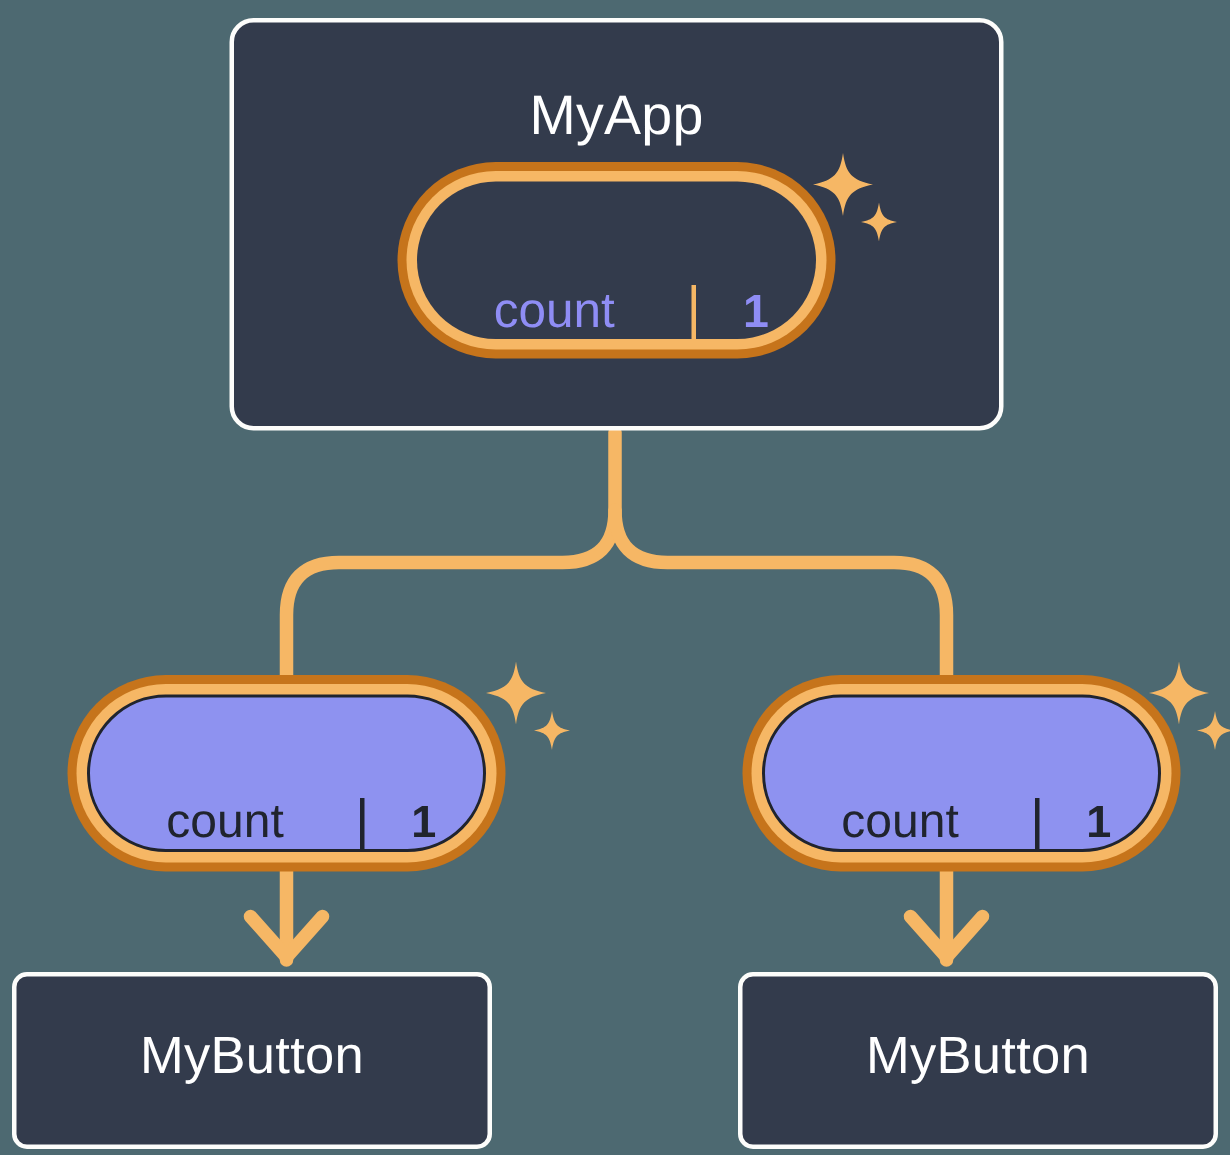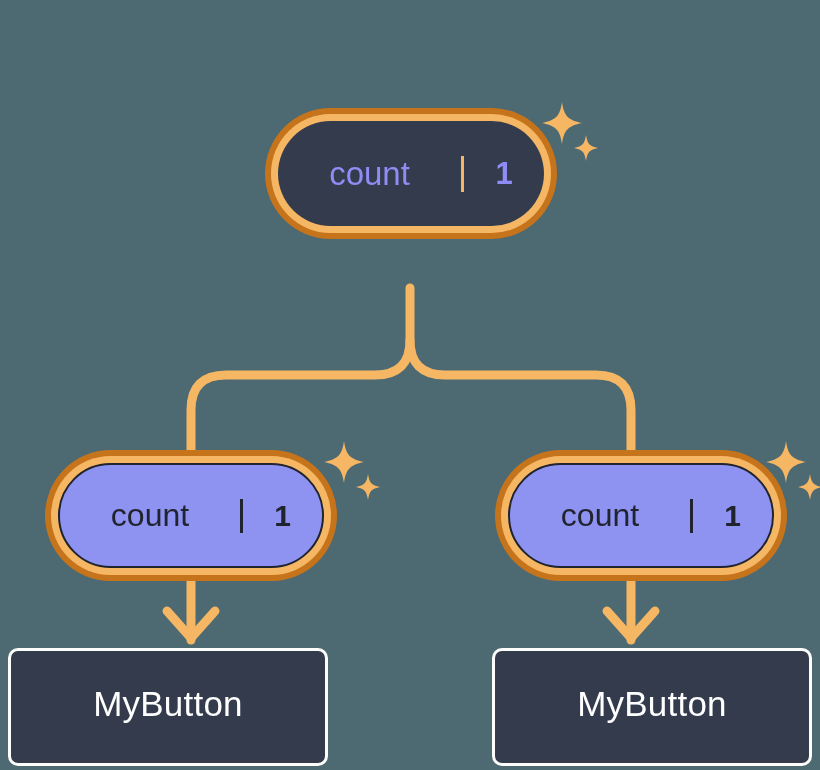--- a/index.html
+++ b/index.html
@@ -100,21 +100,21 @@
     border-radius: 999px;
     background: #f6b765;          
     padding: 7px;
   }
   .pill-body {
     box-sizing: border-box;
     width: 100%;
     height: 100%;
     border-radius: 999px;
     display: flex;
-    align-items: center;
+    align-items: flex-end;
     overflow: hidden;
   }
   .pill-name, .pill-value {
     display: flex;
     align-items: center;
     justify-content: center;
     white-space: nowrap;
   }
 
   
@@ -200,20 +200,23 @@
       <path d="M 191 470 L 191 640"></path>
       <path d="M 631 470 L 631 640"></path>
 
       <path d="M 167 611 L 191 638 L 215 611"></path>
       <path d="M 607 611 L 631 638 L 655 611"></path>
     </g>
   </svg>
 
   <div class="nodes-layer">
 
+    <div class="card" id="card-myapp">
+      <div class="card-title">MyApp</div>
+    </div>
 
     <div class="pill pill--dark" id="pill-myapp">
       <div class="pill-inner">
         <div class="pill-body">
           <span class="pill-name">count</span>
           <span class="pill-value">1</span>
         </div>
       </div>
     </div>
 

